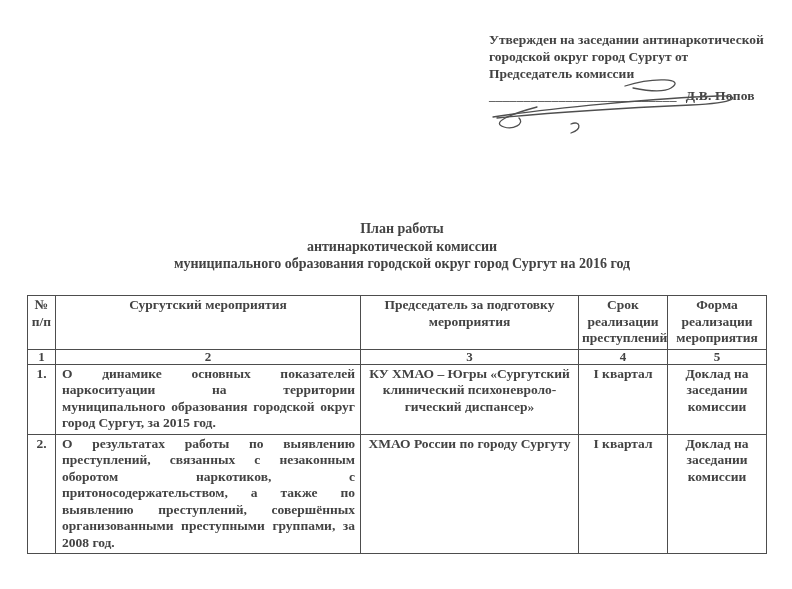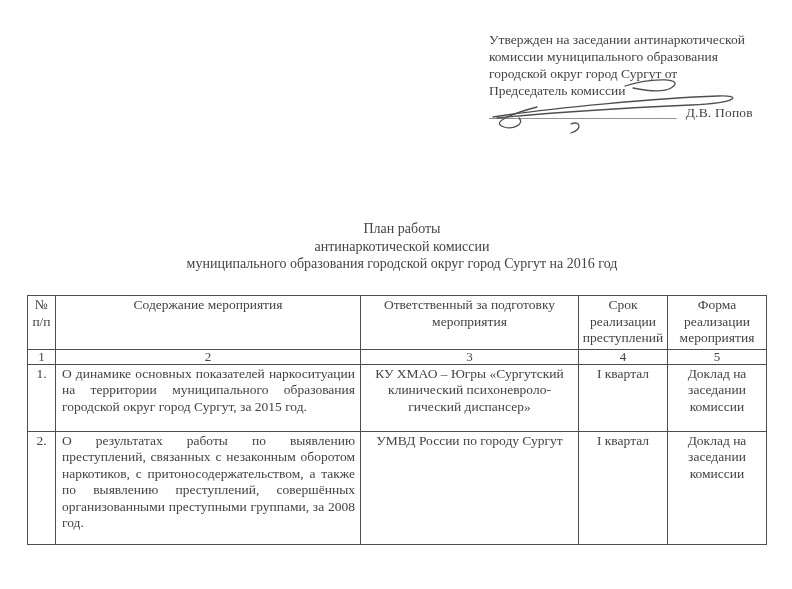--- a/index.html
+++ b/index.html
@@ -3,21 +3,21 @@
 <meta charset="utf-8">
 <style>
   * { margin: 0; padding: 0; box-sizing: border-box; }
   html, body {
     width: 792px; height: 589px;
     background: #ffffff;
     font-family: "Liberation Serif", "DejaVu Serif", serif;
     color: #434343;
     overflow: hidden;
   }
-  .page { position: relative; width: 792px; height: 589px; }
+  .page { position: relative; width: 792px; height: 589px; font-weight: bold; }
 
   
   .approval {
     position: absolute; left: 489px; top: 31px; width: 300px;
     font-size: 13.5px; line-height: 17px;
   }
   .approval .line { white-space: nowrap; }
   .chairman-row { position: relative; }
   .sig-row { margin-top: 5px; white-space: nowrap; letter-spacing: 0.2px; }
   .sig-underline { color: #565656; }
@@ -66,21 +66,20 @@
   tr.row-1 { height: 67px; }
   tr.row-2 { height: 113px; }
 </style>
 </head>
 <body>
 
 <div class="page">
 
   <div class="approval">
     <div class="line">Утвержден на заседании антинаркотической</div>
-    <div class="line">комиссии муниципального образования</div>
     <div class="line">городской округ город Сургут от</div>
     <div class="line chairman-row">Председатель комиссии</div>
     <div class="sig-row">
       <span class="sig-underline">___________________________</span><span class="sig-name">Д.В. Попов</span>
     </div>
     <svg class="signature-svg" viewBox="0 0 284 58">
       <path d="M150 9 C 178 0, 212 1, 196 11 C 188 16, 168 13, 158 11"></path>
       <path d="M 18 40 C 75 31, 185 21, 243 19 C 268 18, 263 26, 216 28 C 150 31, 62 37, 22 41"></path>
       <path d="M 62 30 C 32 38, 16 46, 29 50 C 38 53, 50 47, 44 41"></path>
       <path d="M 96 47 C 105 43, 108 52, 96 56"></path>
@@ -98,42 +97,42 @@
         <col class="c1">
         <col class="c2">
         <col class="c3">
         <col class="c4">
         <col class="c5">
       </colgroup>
     <tbody>
       <tr class="head-row">
         <td class="cell-num-head">№
 п/п</td>
-        <td>Содержание мероприятия</td>
-        <td>Ответственный за подготовку мероприятия</td>
+        <td>Сургутский мероприятия</td>
+        <td>Председатель за подготовку мероприятия</td>
         <td>Срок реализации преступлений</td>
         <td>Форма реализации мероприятия</td>
       </tr>
       <tr class="colnum-row">
         <td>1</td>
         <td>2</td>
         <td>3</td>
         <td>4</td>
         <td>5</td>
       </tr>
       <tr class="data-row row-1">
         <td class="cell-no">1.</td>
         <td class="cell-content">О динамике основных показателей наркоситуации на территории муниципального образования городской округ город Сургут, за 2015 год.</td>
         <td class="cell-resp">КУ ХМАО – Югры «Сургутский клинический психоневроло-гический диспансер»</td>
         <td class="cell-term">I квартал</td>
         <td class="cell-form">Доклад на заседании комиссии</td>
       </tr>
       <tr class="data-row row-2">
         <td class="cell-no">2.</td>
         <td class="cell-content">О результатах работы по выявлению преступлений, связанных с незаконным оборотом наркотиков, с притоносодержательством, а также по выявлению преступлений, совершённых организованными преступными группами, за 2008 год.</td>
-        <td class="cell-resp">УМВД России по городу Сургут</td>
+        <td class="cell-resp">ХМАО России по городу Сургуту</td>
         <td class="cell-term">I квартал</td>
         <td class="cell-form">Доклад на заседании комиссии</td>
       </tr>
     </tbody>
   </table>
 
 </div>
 
 </body></html>

